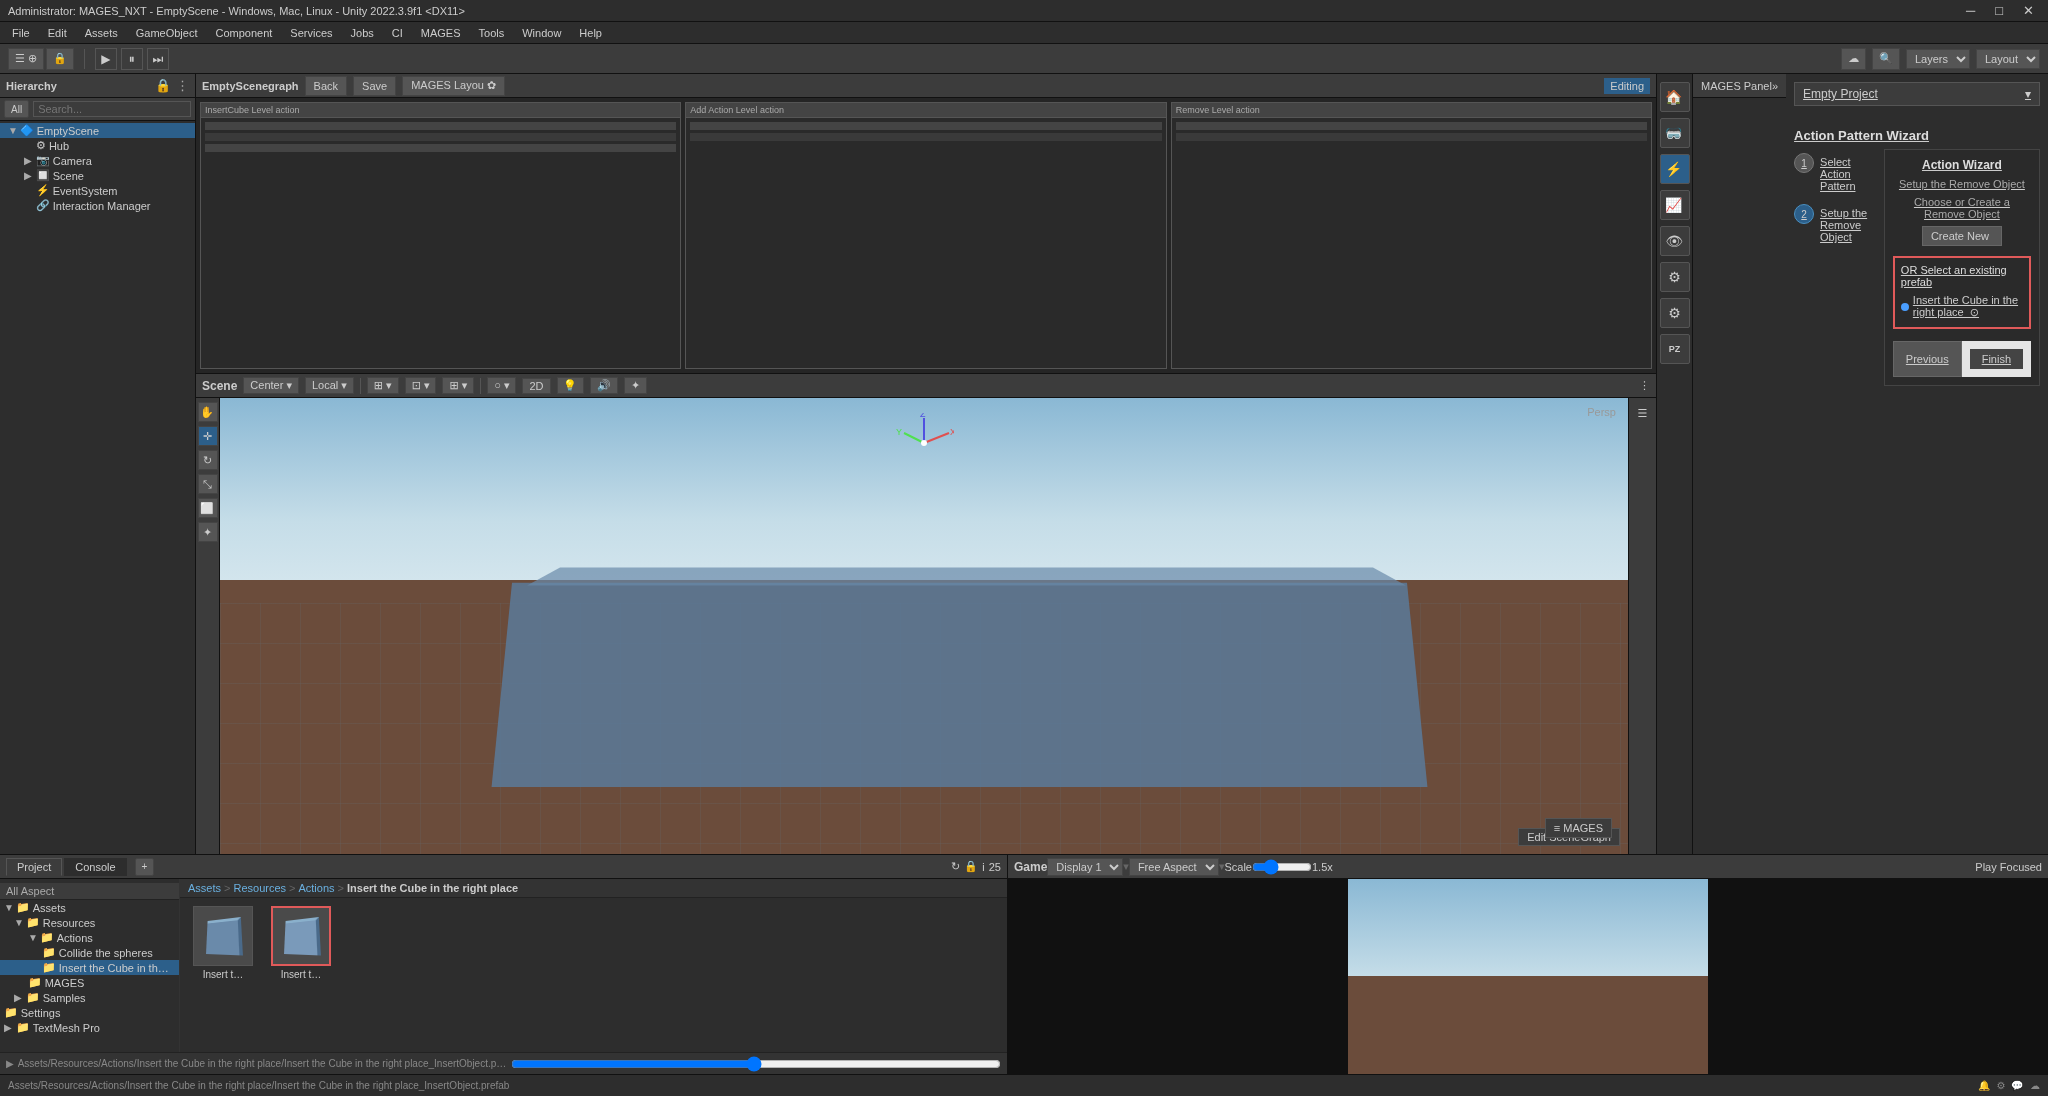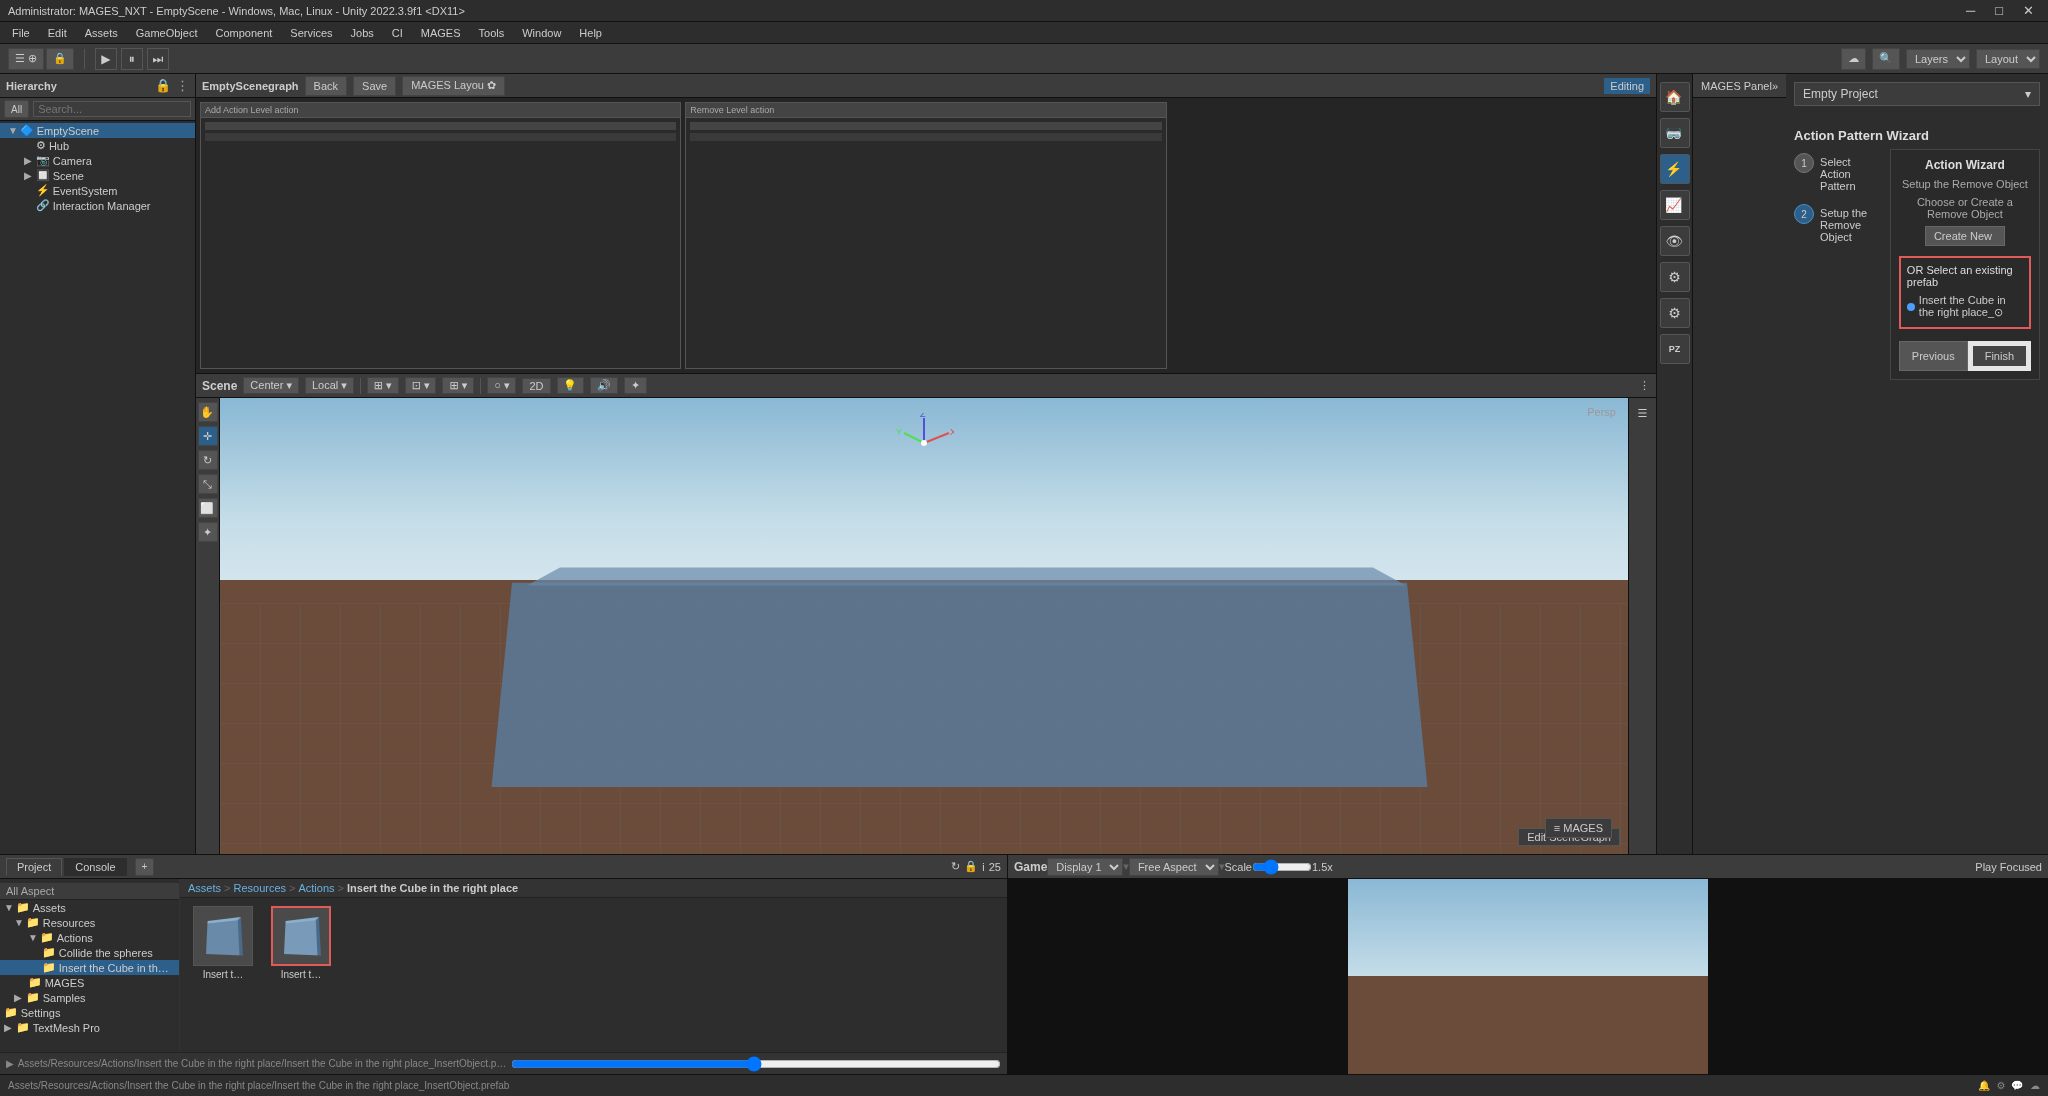--- a/index.html
+++ b/index.html
@@ -424,20 +424,21 @@
       align-items: center;
       height: 24px;
     }
     .mages-content {
       flex: 1;
       padding: 8px;
       overflow-y: auto;
       display: flex;
       flex-direction: column;
       gap: 8px;
+      text-decoration: underline;
     }
     .project-dropdown {
       background: #3c3c3c;
       border: 1px solid #555;
       color: #ccc;
       padding: 4px 8px;
       width: 100%;
       display: flex;
       align-items: center;
       justify-content: space-between;
@@ -572,21 +573,21 @@
     .wizard-footer-btn {
       background: #555;
       border: 1px solid #666;
       color: #ccc;
       padding: 4px 12px;
       cursor: pointer;
       font-size: 11px;
     }
     .wizard-footer-btn.primary {
       background: #444;
-      border: 5px solid #e5e5e5;
+      border: 8px solid #e5e5e5;
       color: #ccc;
     }
 
     
     #bottom-area {
       height: 220px;
       display: flex;
       flex-direction: column;
       flex-shrink: 0;
       border-top: 1px solid #111;
@@ -950,20 +951,28 @@
       <div class="sg-toolbar">
         <span style="font-weight:bold;font-size:11px;color:#ccc;">EmptyScenegraph</span>
         <button class="sg-btn">Back</button>
         <button class="sg-btn">Save</button>
         <button class="sg-btn">MAGES Layou ✿</button>
         <div class="sg-editing">Editing</div>
       </div>
       <div class="sg-content">
         <div class="sg-grid">
           <div class="sg-cell">
+            <div class="sg-cell-header">InsertCube Level action</div>
+            <div class="sg-cell-content">
+              <div style="height:8px;background:#444;margin-bottom:3px;"></div>
+              <div style="height:8px;background:#3a3a3a;margin-bottom:3px;"></div>
+              <div style="height:8px;background:#444;"></div>
+            </div>
+          </div>
+          <div class="sg-cell">
             <div class="sg-cell-header">Add Action Level action</div>
             <div class="sg-cell-content">
               <div style="height:8px;background:#444;margin-bottom:3px;"></div>
               <div style="height:8px;background:#3a3a3a;"></div>
             </div>
           </div>
           <div class="sg-cell">
             <div class="sg-cell-header">Remove Level action</div>
             <div class="sg-cell-content">
               <div style="height:8px;background:#444;margin-bottom:3px;"></div>

